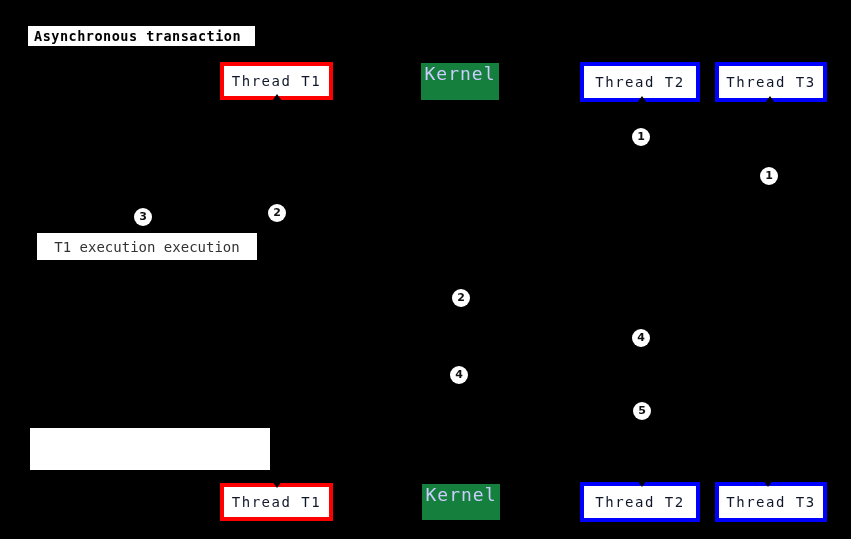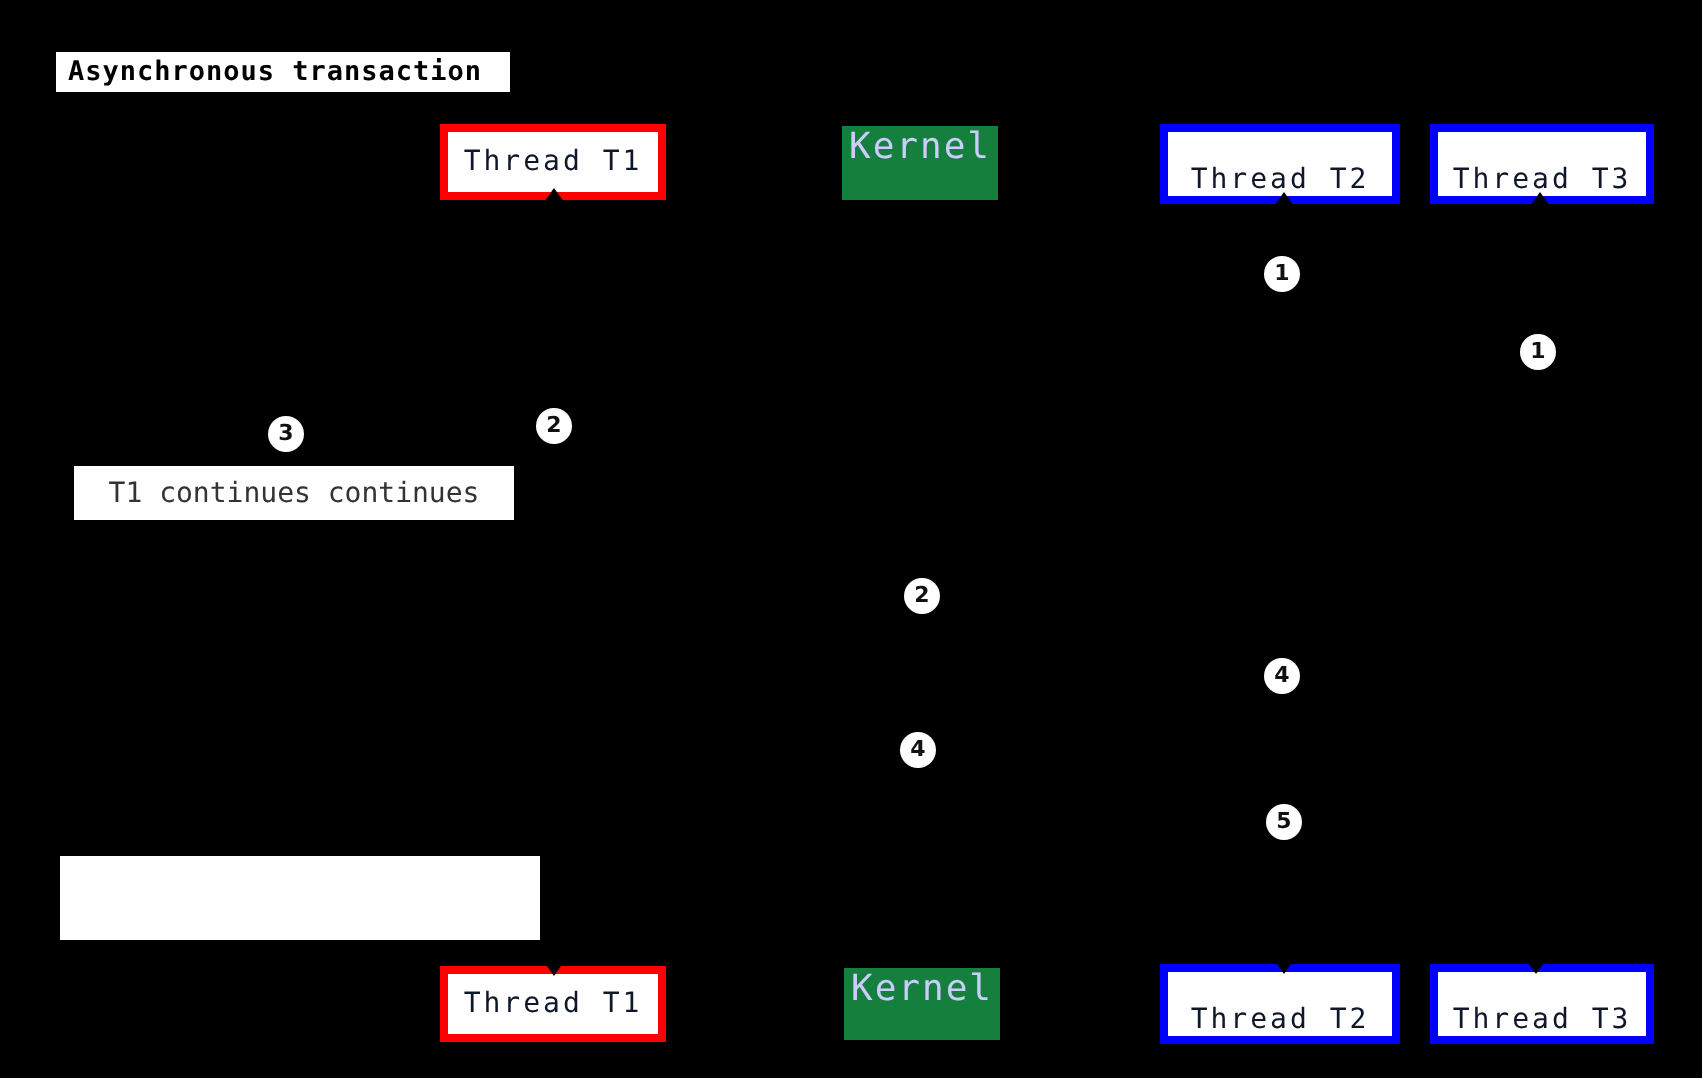--- a/index.html
+++ b/index.html
@@ -27,21 +27,21 @@
     background: #fff;
     display: flex;
     align-items: center;
     justify-content: center;
     color: #0f172a;
     font-size: 14px;
     letter-spacing: 1.5px;
     white-space: nowrap;
   }
   .actor.red  { border: 4px solid #ff0000; }
-  .actor.blue { border: 4px solid #0000ff; align-items: flex-end; }
+  .actor.blue { border: 4px solid #0000ff; }
   .kernel {
     background: #15803d;
     display: flex;
     align-items: flex-start;
     justify-content: center;
     color: #ccccff;
     font-size: 18px;
     letter-spacing: 1px;
     white-space: nowrap;
   }
@@ -105,21 +105,21 @@
 
   <div class="abs circle" style="left:632px; top:128px;">1</div>
   <div class="abs circle" style="left:760px; top:167px;">1</div>
   <div class="abs circle" style="left:268px; top:204px;">2</div>
   <div class="abs circle" style="left:134px; top:208px;">3</div>
   <div class="abs circle" style="left:452px; top:289px;">2</div>
   <div class="abs circle" style="left:632px; top:329px;">4</div>
   <div class="abs circle" style="left:450px; top:366px;">4</div>
   <div class="abs circle" style="left:633px; top:402px;">5</div>
 
-  <div class="abs note" style="left:37px; top:233px; width:220px; height:27px;">T1 continues continues</div>
+  <div class="abs note" style="left:37px; top:233px; width:220px; height:27px;">T1 execution execution</div>
 
   <div class="abs note" style="left:30px; top:428px; width:240px; height:42px;"></div>
 
   <div class="abs actor red" style="left:220px; top:483px; width:113px; height:38px;">
     <span>Thread T1</span>
   </div>
   <div class="abs kernel" style="left:422px; top:484px; width:78px; height:36px;">
     <span>Kernel</span>
   </div>
   <div class="abs actor blue" style="left:580px; top:482px; width:120px; height:40px;">

